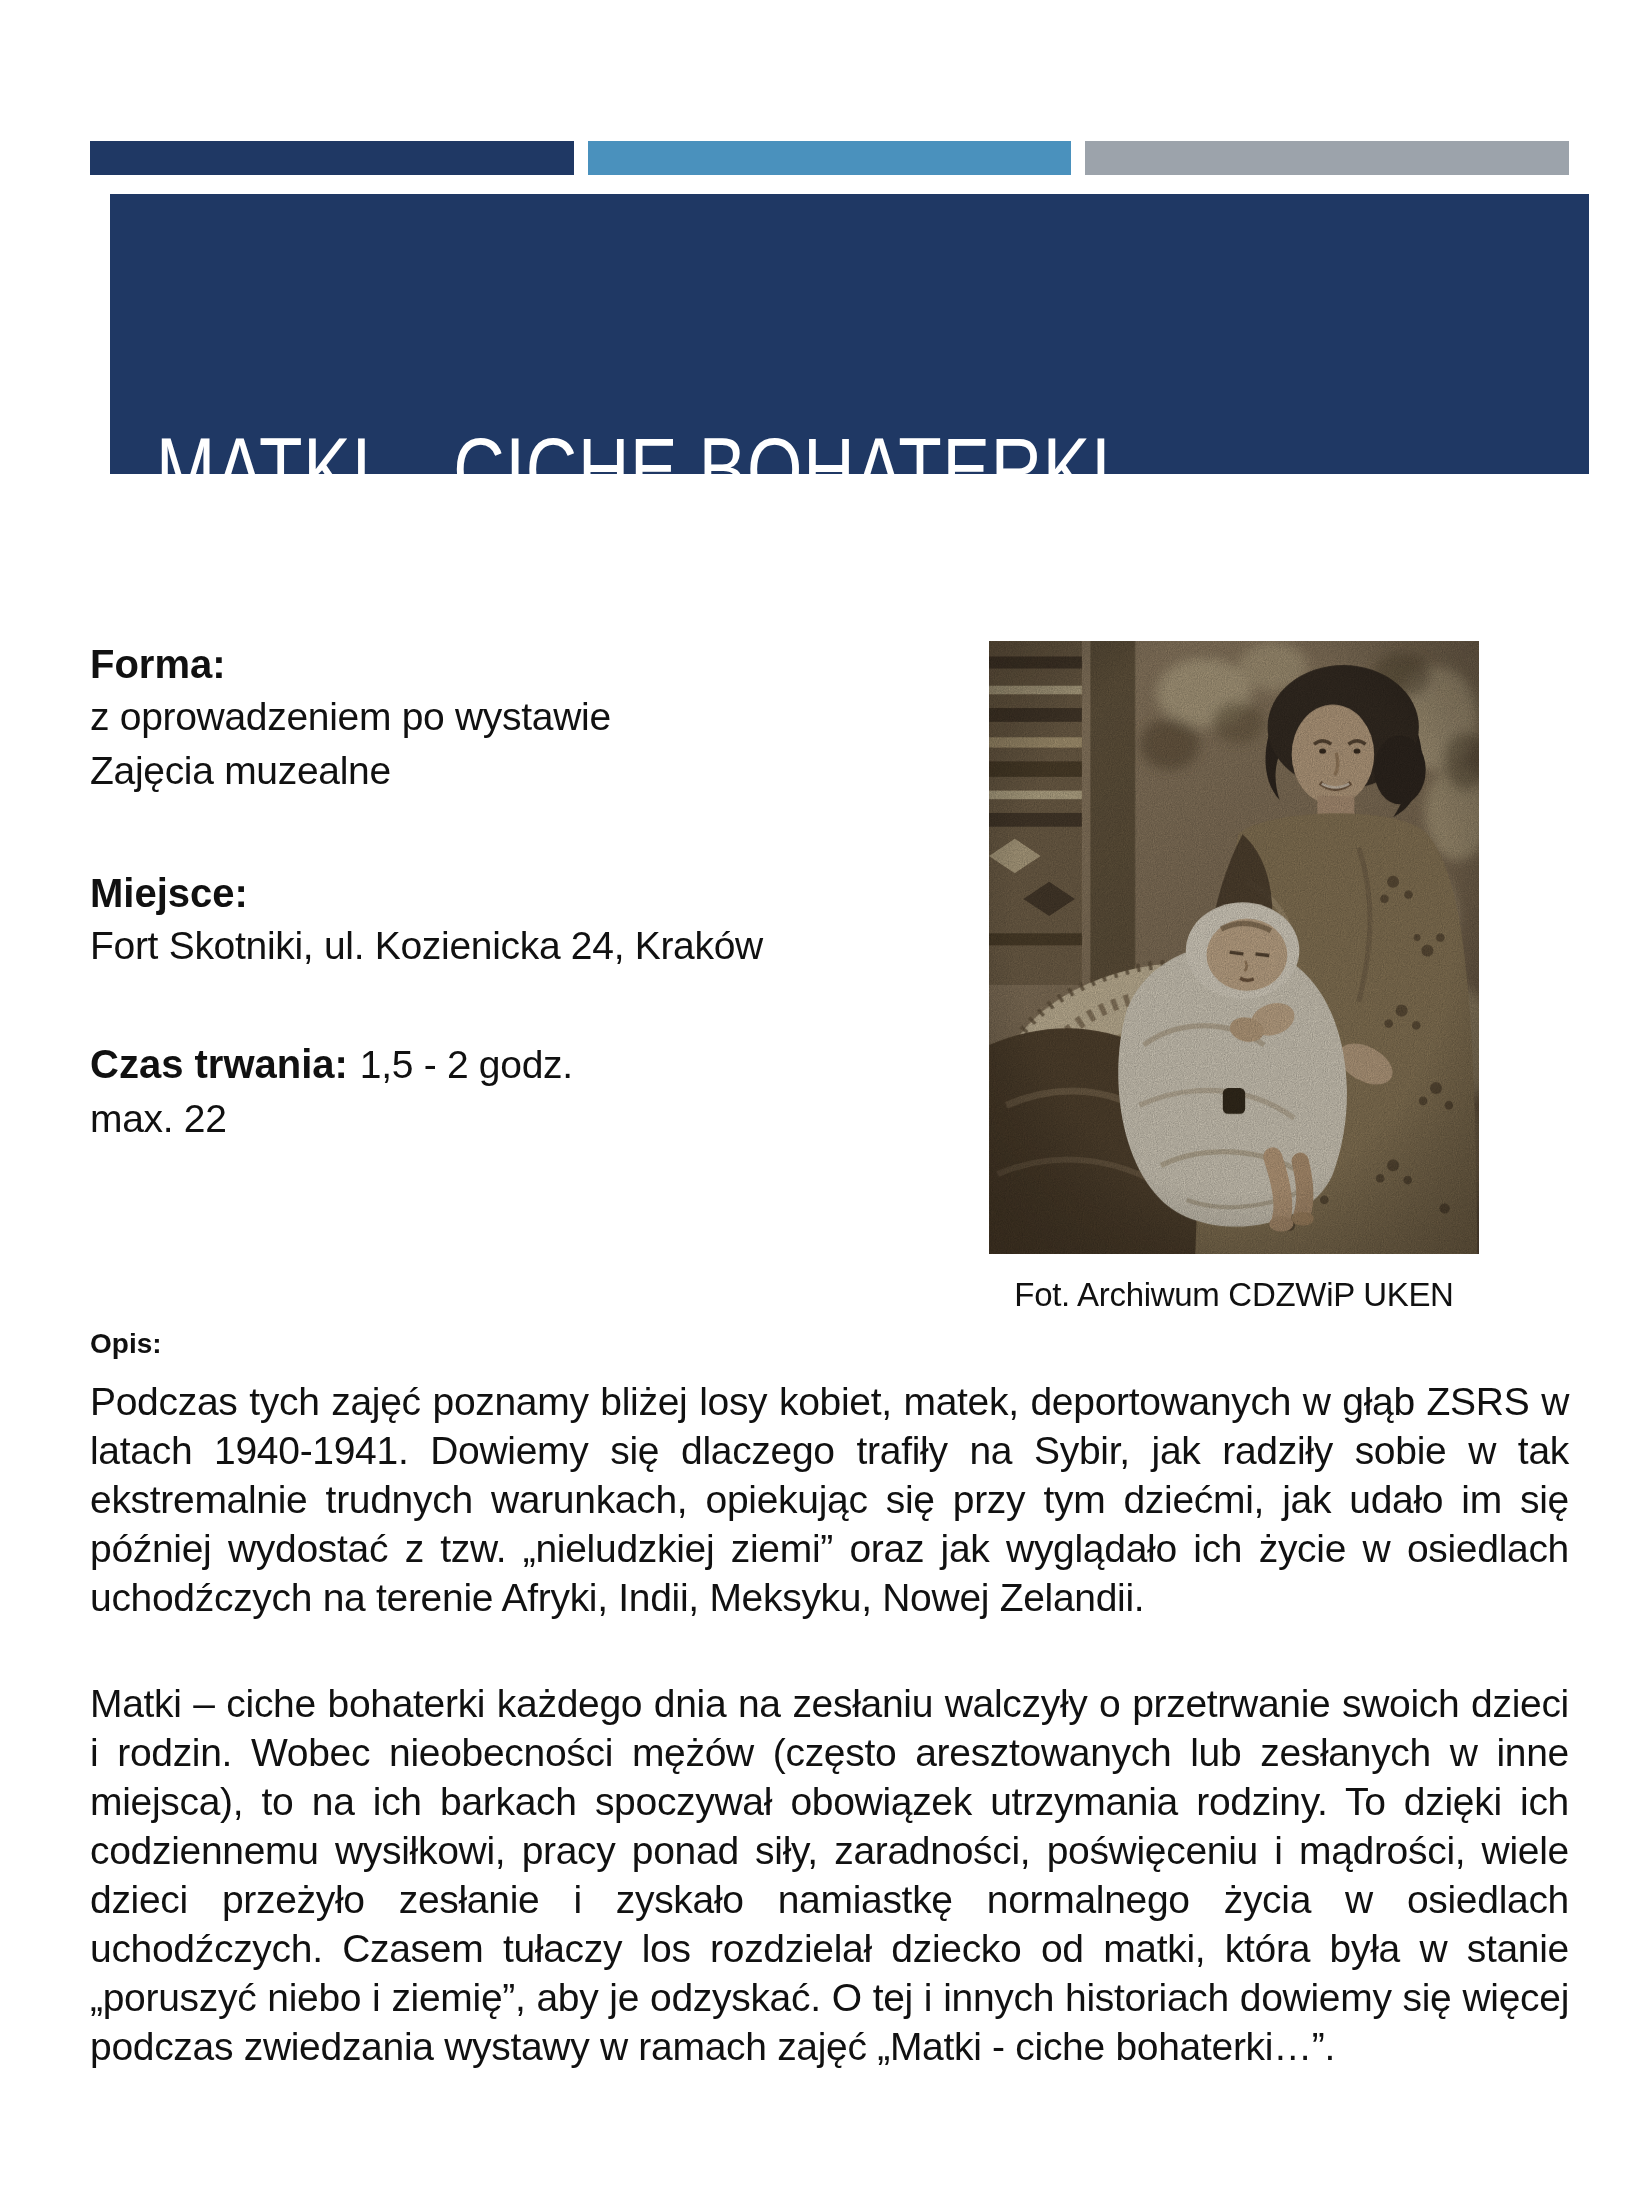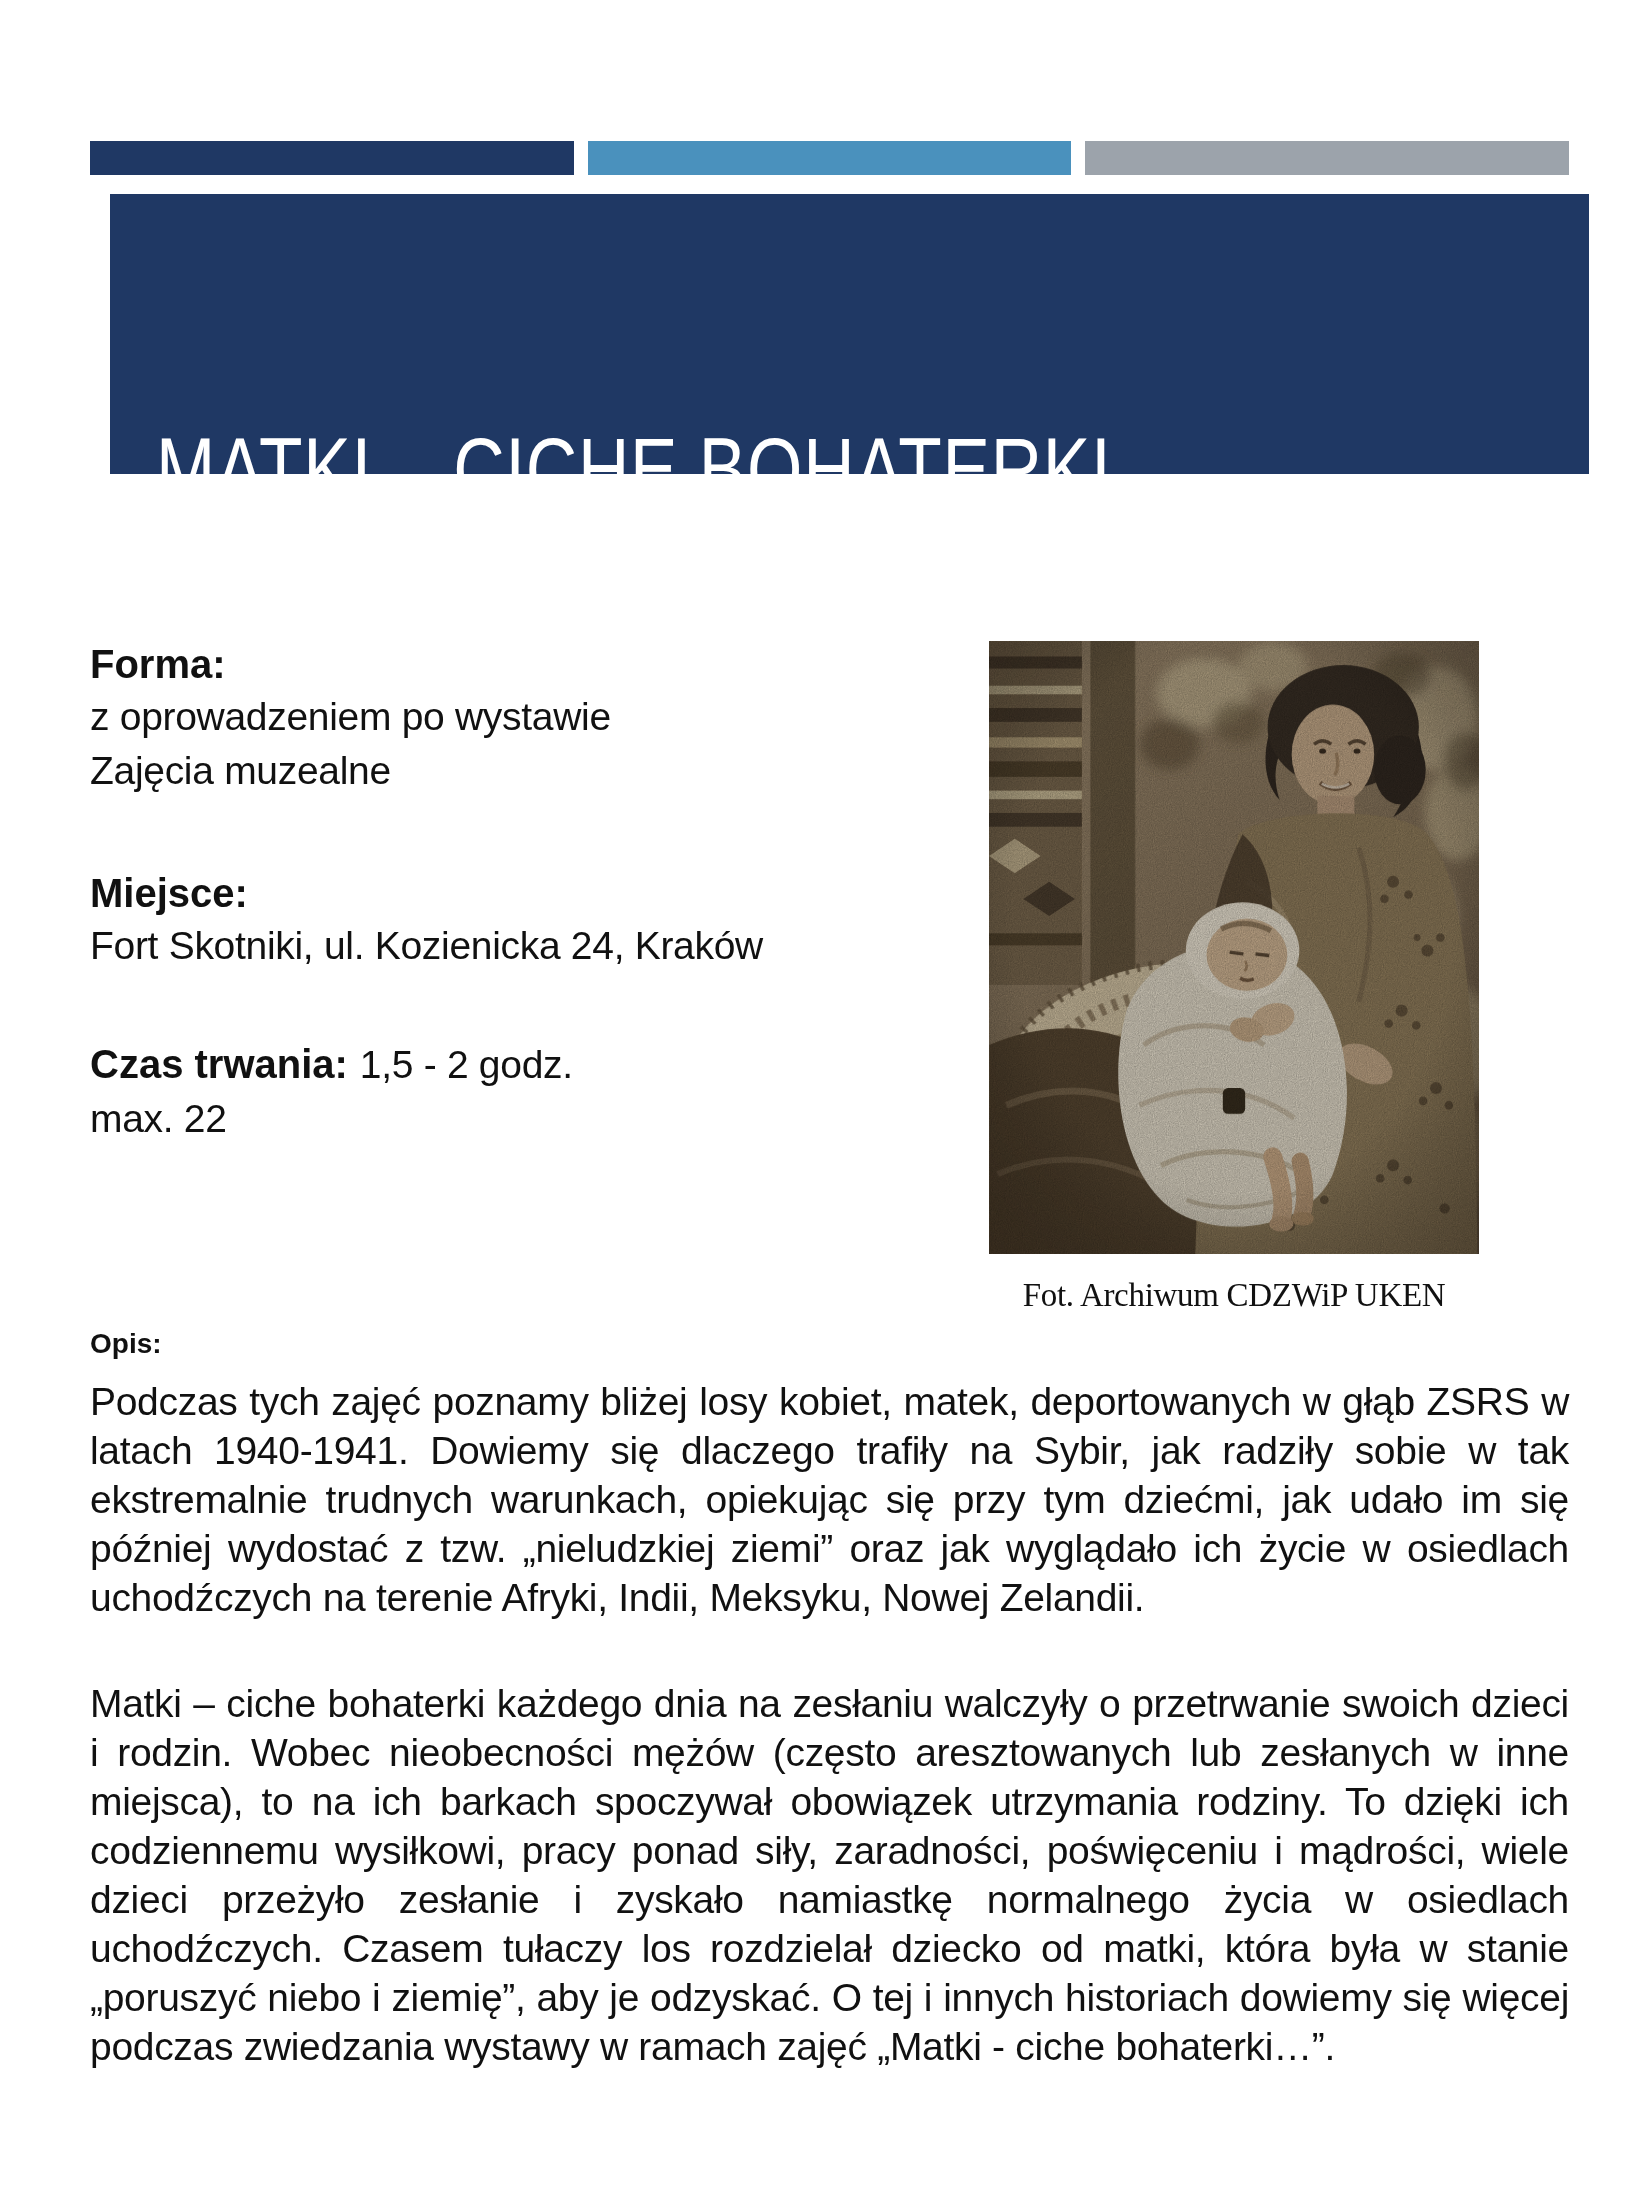--- a/index.html
+++ b/index.html
@@ -52,21 +52,21 @@
   .sec-gap-liczba{margin-top:60px;}
   .inline-value{font-weight:400;margin-left:12px;}
 
   
   .photo-fig{
     position:absolute;left:989px;top:641px;width:490px;margin:0;
   }
   .photo-frame{width:490px;height:613px;display:block;}
   .photo-caption{
     margin-top:22.4px;text-align:center;
-    font-size:33px;line-height:38px;letter-spacing:-0.3px;color:#111111;font-family:Liberation Serif, serif;
+    font-size:33px;line-height:38px;letter-spacing:-0.3px;color:#111111;
   }
 
   
   .opis-block{
     position:absolute;left:90px;top:1318px;width:1479px;
   }
   .opis-label{font-weight:700;font-size:28px;line-height:52px;}
   .opis-par{
     margin:6.9px 0 0 0;
     font-size:39px;line-height:49px;letter-spacing:-0.3px;

